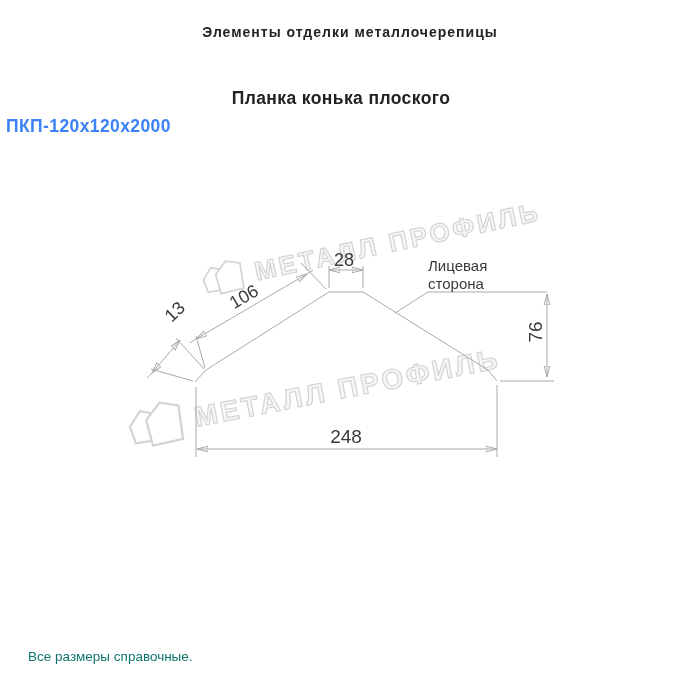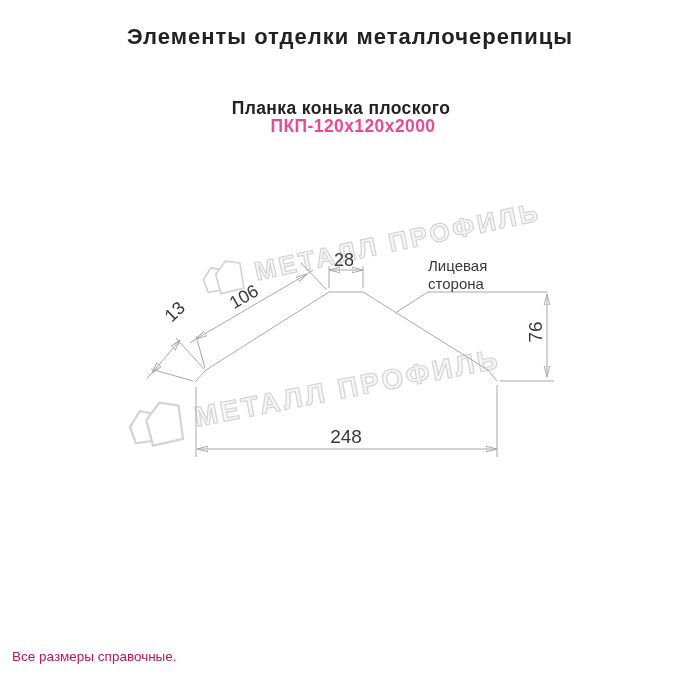--- a/index.html
+++ b/index.html
@@ -2,29 +2,29 @@
 <html><head>
 <meta charset="utf-8">
 <style>
   html,body{margin:0;padding:0;background:#ffffff;}
   .page{
     position:relative;width:700px;height:700px;background:#fff;overflow:hidden;
     font-family:"Liberation Sans", sans-serif;
   }
   .title{
     position:absolute;top:24px;left:0;width:700px;text-align:center;
-    font-size:22px;font-weight:700;letter-spacing:1px;color:#222;
+    font-size:14px;font-weight:700;letter-spacing:1px;color:#222;
   }
   .subtitle{
-    position:absolute;top:98px;left:0;width:682px;text-align:center;
+    position:absolute;top:88px;left:0;width:682px;text-align:center;
     font-size:17.5px;font-weight:700;letter-spacing:.4px;color:#222;
   }
   .subtitle2{
-    position:absolute;top:116px;left:12px;width:682px;text-align:center;
-    font-size:17.5px;font-weight:700;letter-spacing:.4px;color:#ec4899;
+    position:absolute;top:116px;left:6px;width:682px;
+    font-size:17.5px;font-weight:700;letter-spacing:.4px;color:#3b82f6;
   }
   .wm{
     position:absolute;display:flex;align-items:center;gap:10px;
     transform-origin:left center;pointer-events:none;white-space:nowrap;
   }
   .wm-a{left:202px;top:264px;transform:rotate(-12deg);}
   .wm-b{left:128px;top:406px;transform:rotate(-11deg);}
   .wm-text{
     font-weight:700;letter-spacing:3px;
     color:rgba(238,238,238,0.55);
@@ -32,21 +32,21 @@
   }
   .wm-a .wm-text{font-size:26px;}
   .wm-b .wm-text{font-size:28px;}
   .drawing{position:absolute;left:0;top:0;}
   .drawing path, .drawing polyline{fill:none;stroke:#a9a9a9;stroke-width:1;}
   .drawing text{fill:#3a3a3a;font-family:"Liberation Sans", sans-serif;}
   .dimtext{font-size:18px;}
   .dimtext-big{font-size:19px;}
   .facetext{font-size:15px;fill:#2e2e2e;}
   .footer{
-    position:absolute;left:12px;top:647px;color:#be185d;
+    position:absolute;left:28px;top:647px;color:#0f766e;
     font-size:13.5px;line-height:19px;
   }
 </style>
 </head>
 <body>
 
 <div class="page">
 
   <div class="title">Элементы отделки металлочерепицы</div>
   <div class="subtitle">Планка конька плоского</div>

